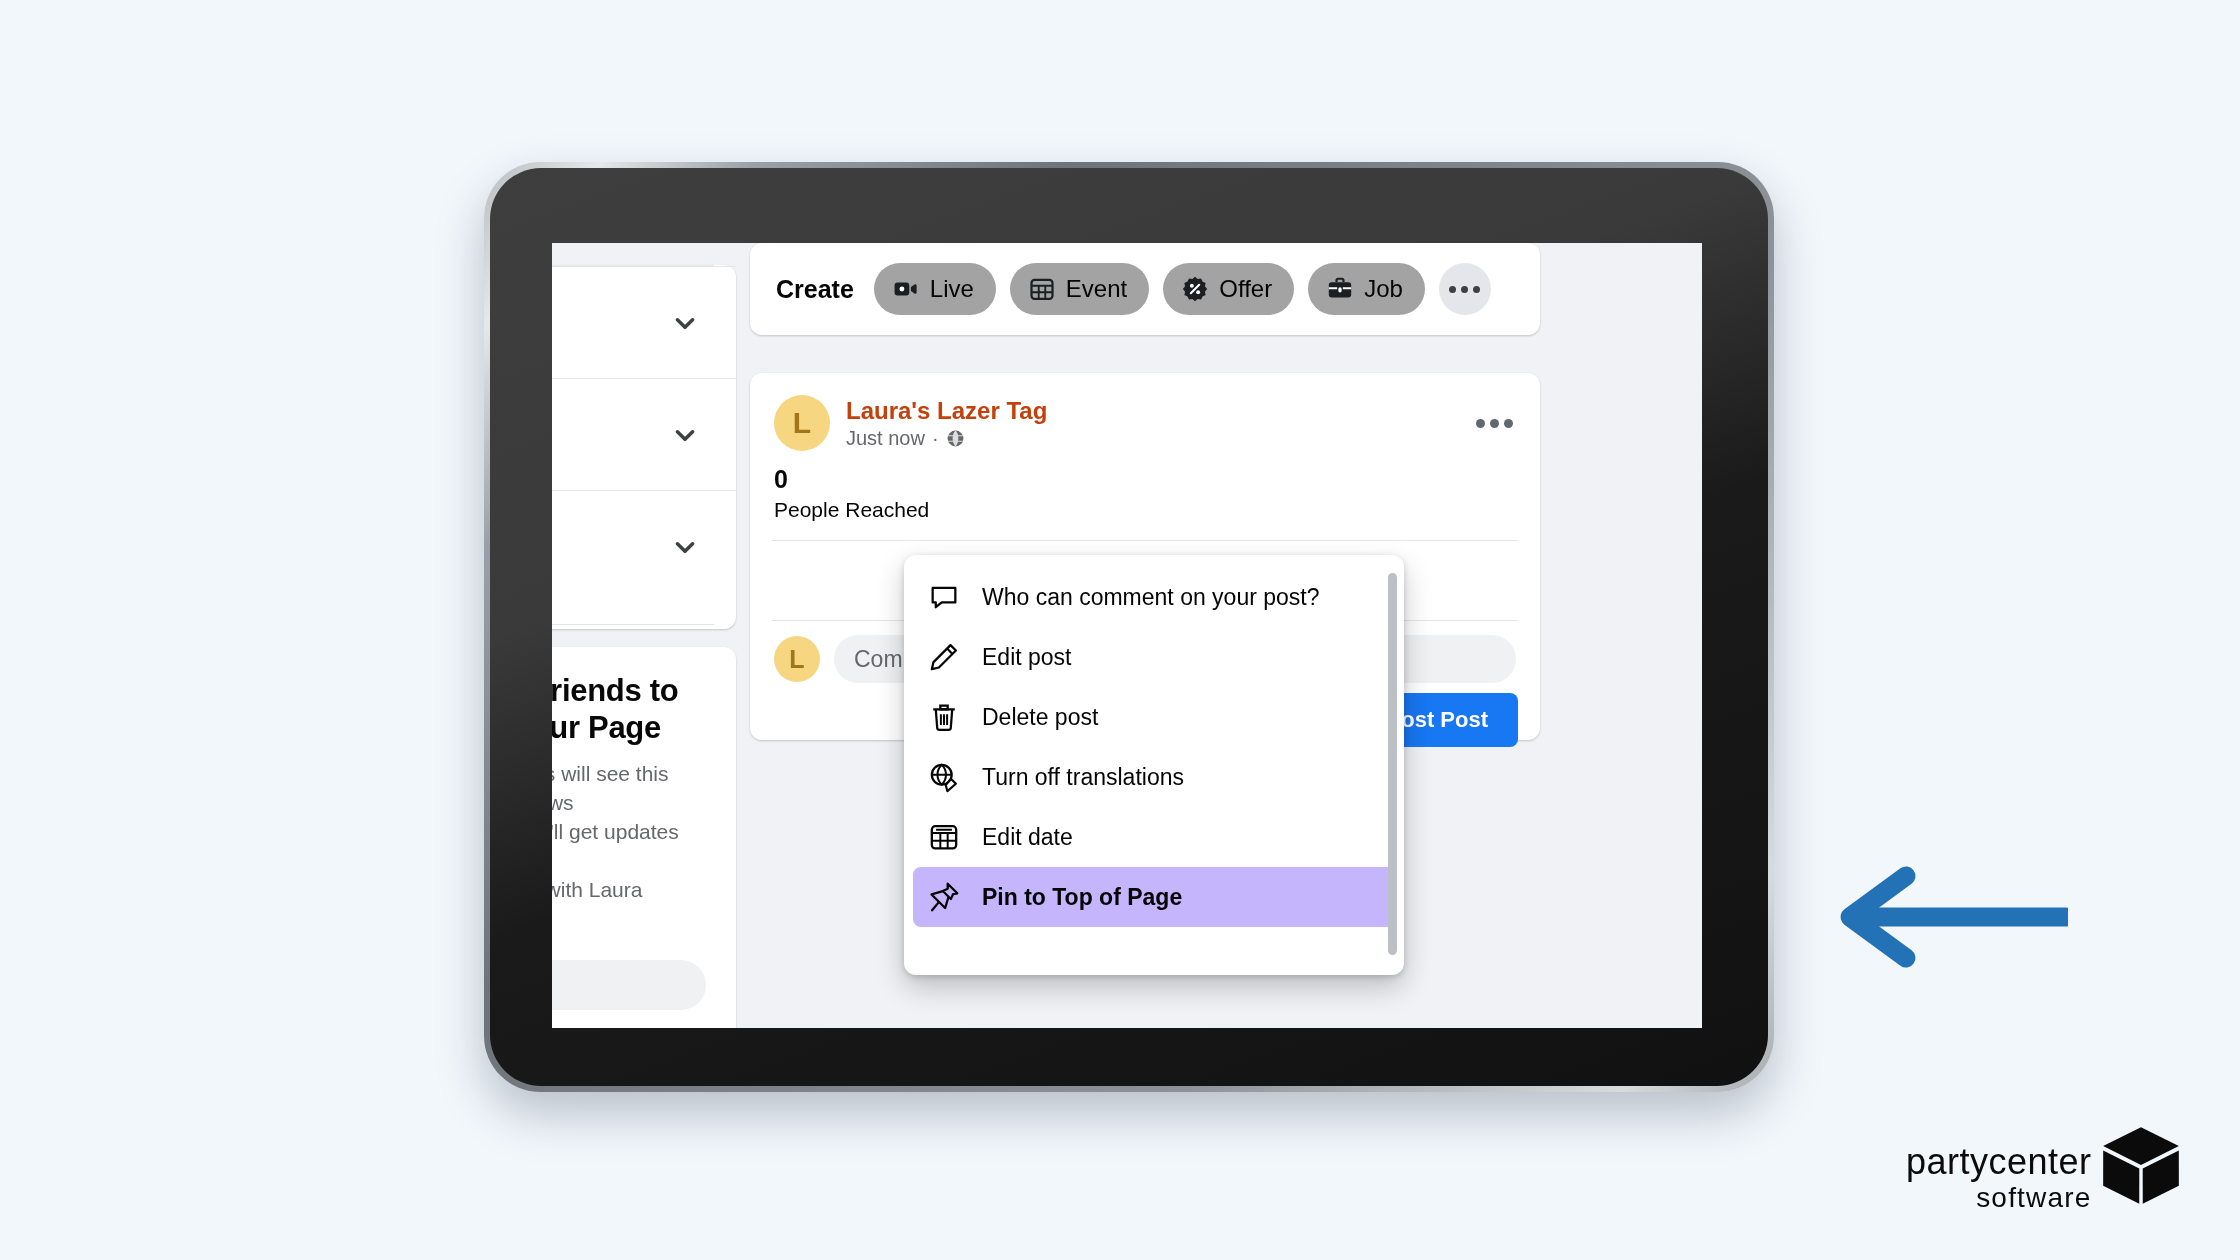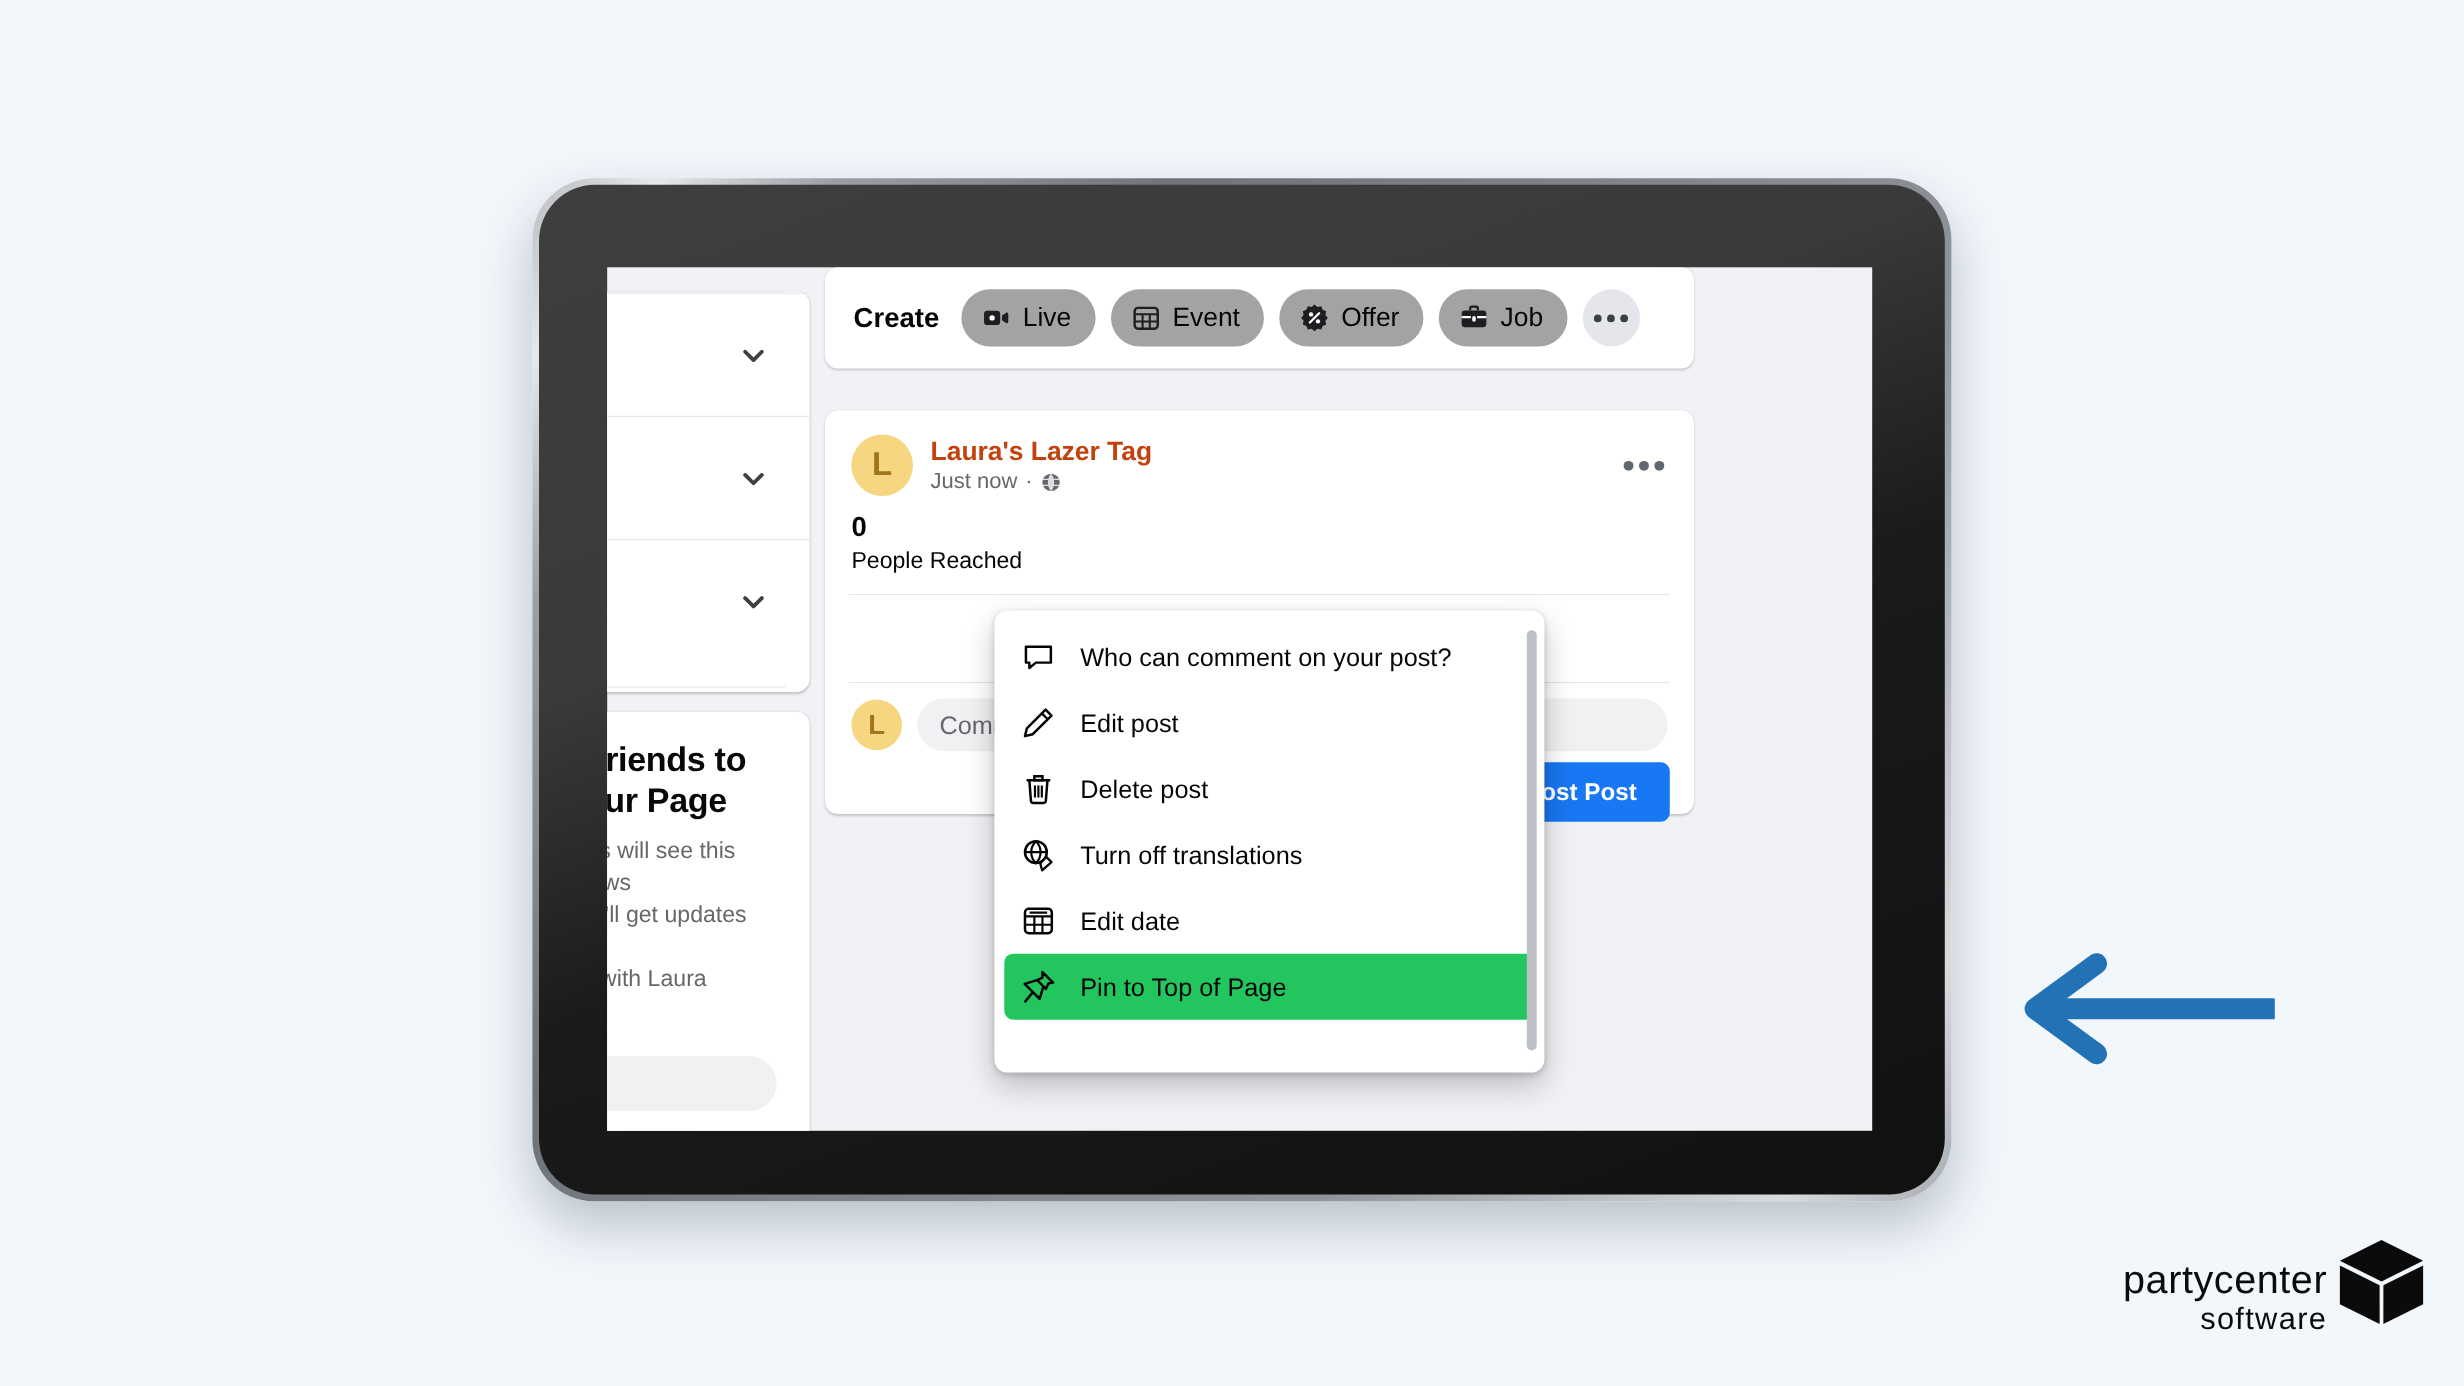--- a/index.html
+++ b/index.html
@@ -182,35 +182,35 @@
   .menu-scroll { position:relative; height: 100%; }
   .menu-item {
     display:flex; align-items:center; gap: 21px;
     height: 60px;
     padding: 0 14px;
     border-radius: 8px;
     cursor: pointer;
     font-size: 23px; color: #050505;
     white-space: nowrap;
   }
-  .menu-item.hl { background:#22c55e; }
+  .menu-item.hl { background:#c4b5fd;font-weight:bold; }
   .menu-ico { width: 34px; height: 34px; flex:0 0 auto; display:block; }
   .menu-scrollbar {
     position:absolute; right: -2px; top: 6px;
     width: 9px; height: 382px;
     border-radius: 5px; background: #bcc0c4;
   }
 
   
   .arrow { position:absolute; left: 1828px; top: 862px; }
 
   
   .logo { position:absolute; left: 1906px; top: 1122px; display:flex; align-items:flex-end; gap: 6px; }
   .logo-text { text-align:right; line-height:1; }
-  .logo-line1 { font-size: 36px; letter-spacing:.5px; color:#0b0b0b; font-family:"Liberation Sans", sans-serif;margin-left:24px; }
+  .logo-line1 { font-size: 36px; letter-spacing:.5px; color:#0b0b0b; font-family:"Liberation Sans", sans-serif; }
   .logo-line2 { font-size: 28px; letter-spacing:1.2px; color:#0b0b0b; margin-top:4px; }
 </style>
 </head>
 <body>
 
 <div class="stage">
 
   <div class="tablet">
     <div class="tablet-body">
       <div class="screen">

